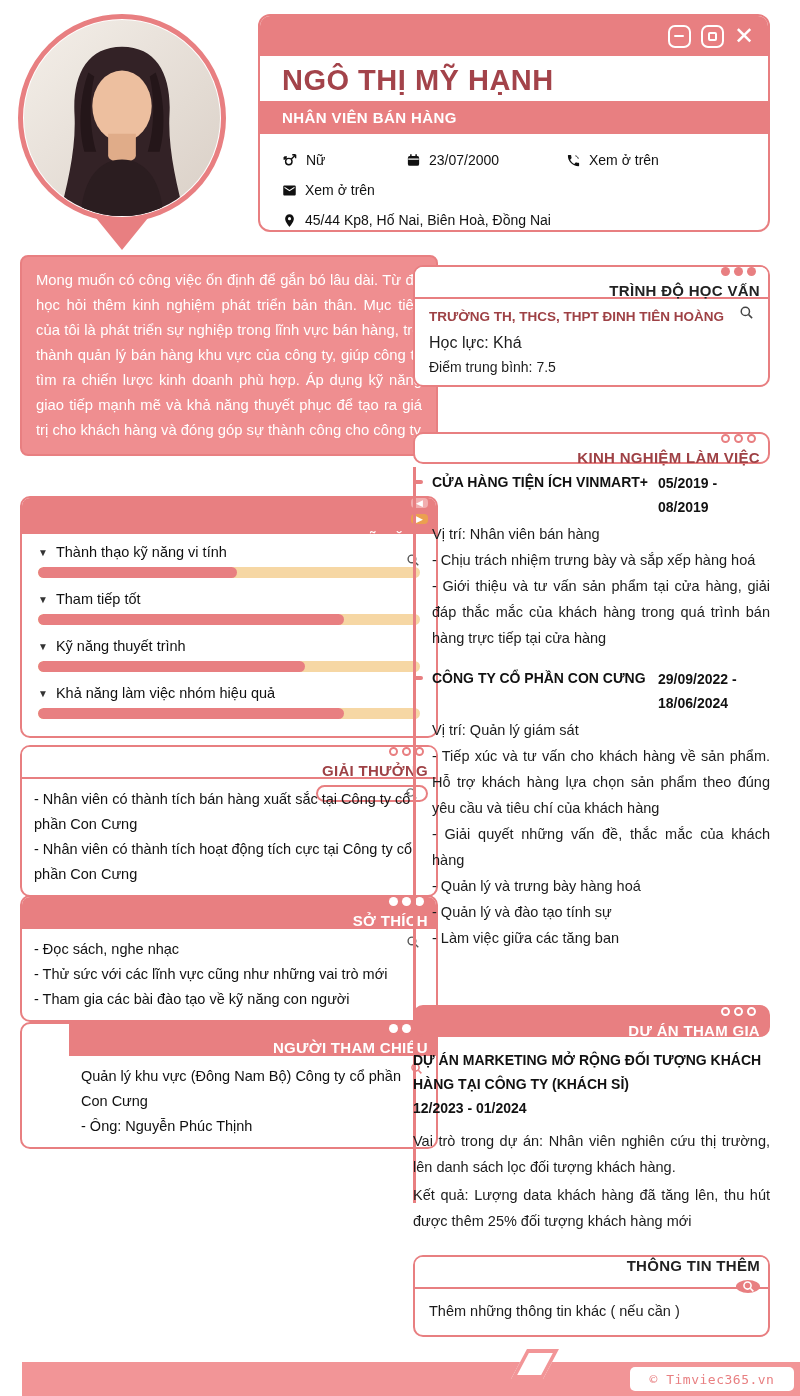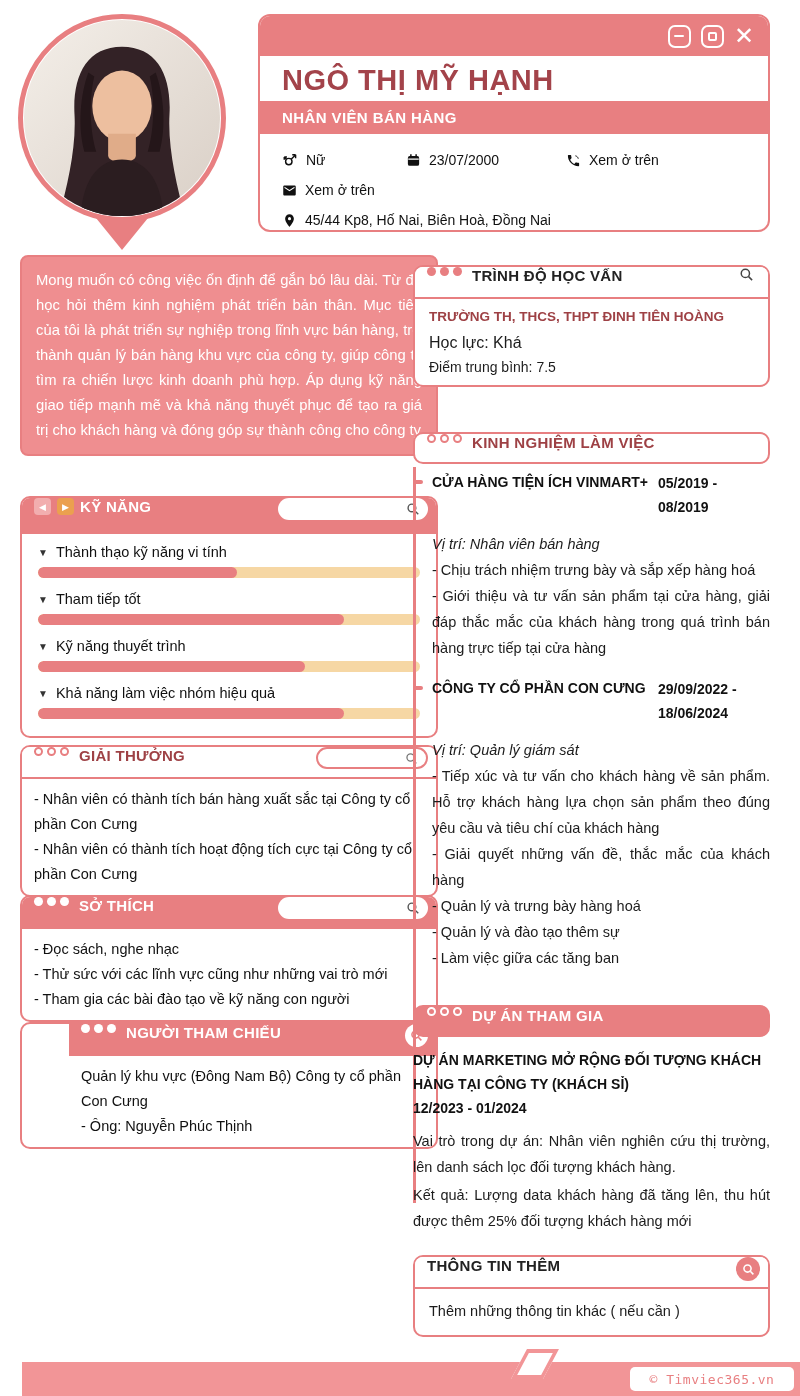--- a/index.html
+++ b/index.html
@@ -50,21 +50,21 @@
   .col-left{position:absolute;left:20px;top:255px;width:418px;height:1090px;}
   .col-right{position:absolute;left:413px;top:255px;width:357px;height:1100px;}
 
   
   .objective{position:absolute;top:0;left:0;right:0;background:var(--pink-obj);
     border:2px solid var(--pink);border-radius:8px;padding:11px 14px;}
   .objective p{color:#fff;font-size:14.8px;line-height:25px;text-align:justify;}
 
   
   .box{border:2px solid var(--pink);border-radius:10px;background:#fff;overflow:hidden;}
-  .head{height:32px;display:flex;align-items:flex-start;padding:0 8px 0 12px;gap:6px;}
+  .head{height:32px;display:flex;align-items:flex-end;padding:0 8px 0 12px;gap:6px;flex-direction:column;}
   .head-pink{background:var(--pink);}
   .head-white{background:#fff;border-bottom:2px solid var(--pink);}
   .head-title{font-weight:bold;font-size:15px;letter-spacing:.3px;}
   .head-title.light{color:#fff;}
   .head-title.maroon{color:var(--maroon);}
   .head-title.dark{color:#222;}
   .dots{display:flex;gap:4px;margin-right:4px;}
   .dots i{width:9px;height:9px;border-radius:50%;display:block;}
   .dots.fill-pink i{background:var(--pink);}
   .dots.fill-white i{background:#fff;}
@@ -114,21 +114,21 @@
 
   .timeline{position:absolute;top:212px;left:0;right:0;height:736px;
     border-left:3px solid var(--pink);padding-left:16px;padding-top:4px;}
   .job{position:relative;}
   .job::before{content:"";position:absolute;left:-19px;top:9px;width:10px;height:4px;
     background:var(--pink);border-radius:2px;}
   .job2{margin-top:16px;}
   .job-top{display:flex;}
   .job-top h3{flex:1;font-size:14px;line-height:22px;padding-right:6px;color:#111;}
   .period{width:112px;font-weight:bold;font-size:14px;line-height:24px;color:#111;}
-  .pos{font-size:14.5px;line-height:26px;margin-top:12px;font-style:italic;}
+  .pos{font-size:14.5px;line-height:26px;margin-top:2px;}
   .det{font-size:14.5px;line-height:26px;text-align:justify;}
 
   .project-body{position:absolute;top:793px;left:0;right:0;}
   .proj-name{font-weight:bold;font-size:14px;line-height:24px;color:#111;}
   .proj-period{font-weight:bold;font-size:14px;line-height:24px;color:#111;margin-bottom:8px;}
   .project-body .det{margin-bottom:2px;}
 
   .moreinfo{position:absolute;top:1000px;left:0;right:0;}
   .moreinfo .head{height:32px;}
   .moreinfo .body p{font-size:14.5px;line-height:24px;padding:2px 2px 4px;}
@@ -412,21 +412,21 @@
       </article>
       <article class="job job2">
         <div class="job-top">
           <h3>CÔNG TY CỔ PHẦN CON CƯNG</h3>
           <span class="period">29/09/2022 - 18/06/2024</span>
         </div>
         <p class="pos">Vị trí: Quản lý giám sát</p>
         <p class="det">- Tiếp xúc và tư vấn cho khách hàng về sản phẩm. Hỗ trợ khách hàng lựa chọn sản phẩm theo đúng yêu cầu và tiêu chí của khách hàng</p>
         <p class="det">- Giải quyết những vấn đề, thắc mắc của khách hàng</p>
         <p class="det">- Quản lý và trưng bày hàng hoá</p>
-        <p class="det">- Quản lý và đào tạo thêm sự</p>
+        <p class="det">- Quản lý và đào tạo tính sự</p>
         <p class="det">- Làm việc giữa các tăng ban</p>
       </article>
     </div>
 
     <header class="head standalone head-pink proj-head">
       <span class="dots outline-white">
           <i></i>
           <i></i>
           <i></i>
         </span>

